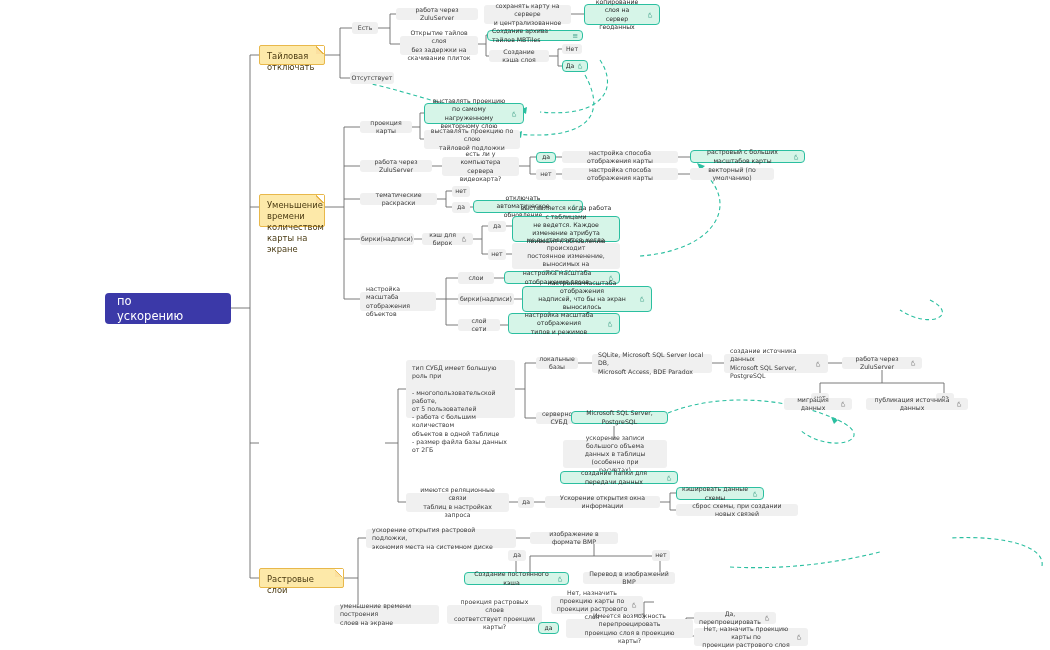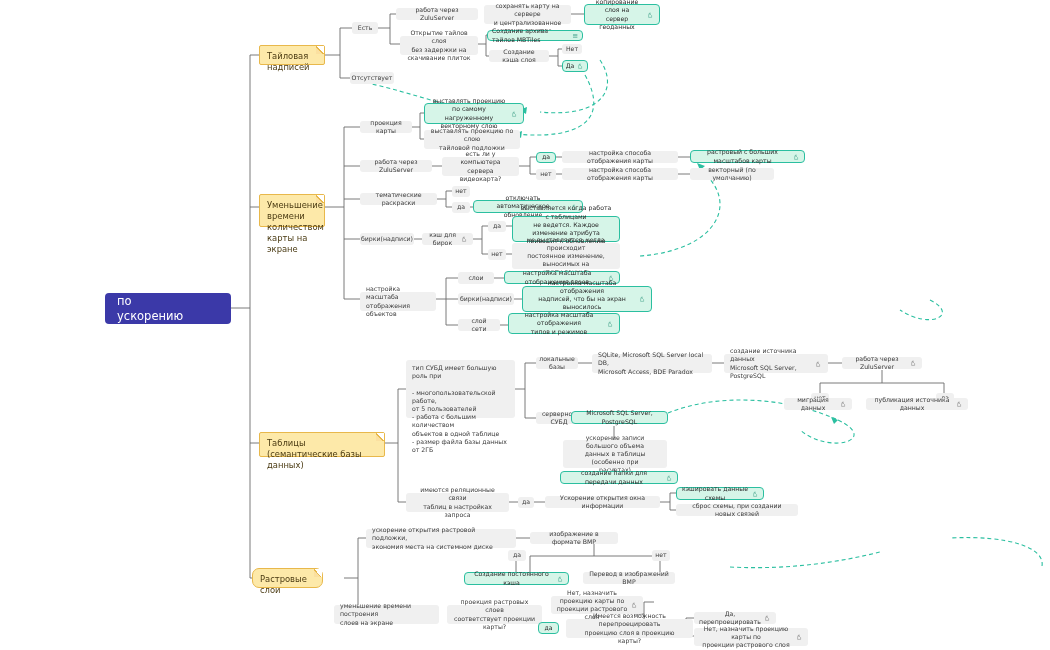--- a/index.html
+++ b/index.html
@@ -246,21 +246,21 @@
     </g>
   </svg>
 
   <div class="root" style="left:105px;top:293px;width:126px;height:31px;">
     <span>Рекомендации по
 ускорению ZuluGIS</span>
   </div>
 
   <div class="note" style="left:259px;top:45px;width:66px;height:20px;">
     <span class="fold"></span>
-    <span>Тайловая надписей</span>
+    <span>Тайловая отключать</span>
   </div>
 
   <div class="node grey center-text" style="left:352px;top:22px;width:26px;height:12px;">
     <span>Есть</span>
   </div>
   <div class="node grey center-text" style="left:350px;top:72px;width:44px;height:12px;">
     <span>Отсутствует</span>
   </div>
 
   <div class="node grey center-text" style="left:396px;top:8px;width:82px;height:12px;">
@@ -449,25 +449,20 @@
     <div class="row" style="justify-content:center;">
       <span class="lbl">настройка масштаба отображения
 типов и режимов</span>
       <span class="ext"><svg viewBox="0 0 10 10">
             <path d="M2 2h3M2 2v3M2 2l4 4" stroke="#3c9f86" stroke-width="1" fill="none"></path>
             <path d="M1 4v5h5V6" stroke="#3c9f86" stroke-width="1" fill="none"></path>
           </svg></span>
     </div>
   </div>
 
-  <div class="note" style="left:259px;top:432px;width:126px;height:25px;">
-    <span class="fold"></span>
-    <span>Таблицы (семантические базы
-данных)</span>
-  </div>
 
   <div class="node grey left-text" style="left:406px;top:360px;width:109px;height:58px;align-items:flex-start;">
     <span>тип СУБД имеет большую роль при
 
 - многопользовательской работе,
 от 5 пользователей
 - работа с большим количеством
 объектов в одной таблице
 - размер файла базы данных от 2ГБ</span>
   </div>
@@ -559,21 +554,21 @@
       <span class="ext"><svg viewBox="0 0 10 10">
             <path d="M2 2h3M2 2v3M2 2l4 4" stroke="#3c9f86" stroke-width="1" fill="none"></path>
             <path d="M1 4v5h5V6" stroke="#3c9f86" stroke-width="1" fill="none"></path>
           </svg></span>
     </div>
   </div>
   <div class="node grey center-text" style="left:676px;top:504px;width:122px;height:12px;">
     <span>сброс схемы, при создании новых связей</span>
   </div>
 
-  <div class="note" style="left:252px;top:568px;width:71px;height:20px;border-radius:7px;">
+  <div class="note" style="left:259px;top:568px;width:85px;height:20px;">
     <span class="fold"></span>
     <span>Растровые слои</span>
   </div>
 
   <div class="node grey left-text" style="left:366px;top:529px;width:150px;height:19px;">
     <span>ускорение открытия растровой подложки,
 экономия места на системном диске</span>
   </div>
   <div class="node grey center-text" style="left:530px;top:532px;width:88px;height:12px;">
     <span>изображение в формате BMP</span>

